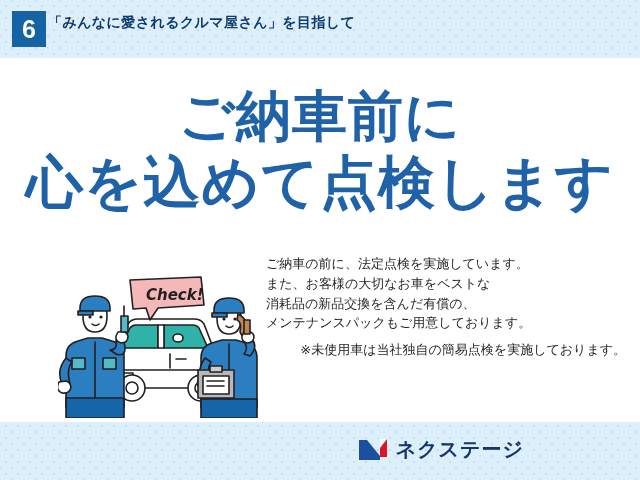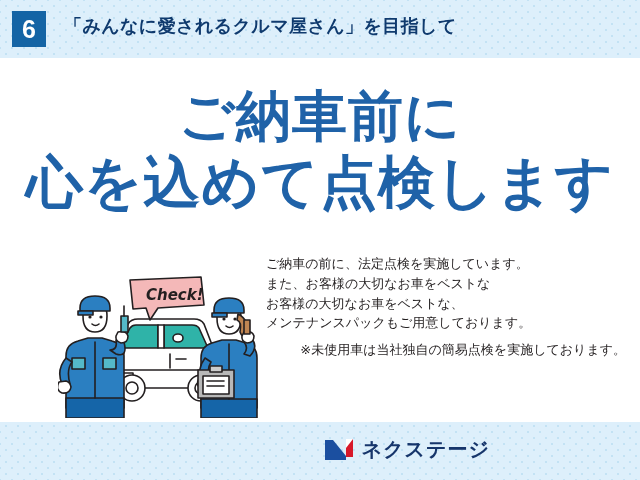--- a/index.html
+++ b/index.html
@@ -22,22 +22,22 @@
     position:absolute;left:0;top:0;width:640px;height:58px;
   }
   #step-badge{
     position:absolute;left:12px;top:11px;width:34px;height:36px;
     background:#1464a5;color:#ffffff;
     display:flex;align-items:center;justify-content:center;
     font-size:25px;font-weight:bold;letter-spacing:0;
     line-height:1;
   }
   #header-title{
-    position:absolute;left:64px;top:14px;
-    color:#0f3a6e;font-size:18px;font-weight:bold;
+    position:absolute;left:48px;top:14px;
+    color:#0f3a6e;font-size:14px;font-weight:bold;
     letter-spacing:0.4px;white-space:nowrap;
   }
   
   #panel{
     position:absolute;left:0;top:58px;width:640px;height:364px;
     background:#ffffff;
   }
   #headline{
     position:absolute;left:0;top:26px;width:640px;
     text-align:center;color:#1f62a8;
@@ -54,21 +54,21 @@
   }
   #body-copy .bc{display:block;font-size:13px;white-space:nowrap;font-weight:500;}
   #body-copy .bc.note{font-size:13px;margin-top:7px;text-align:right;}
   
   #illustration{
     position:absolute;left:58px;top:200px;width:205px;height:160px;
   }
   #illustration svg{display:block;}
   
   #footer{
-    position:absolute;left:0;top:422px;width:508px;height:58px;
+    position:absolute;left:0;top:422px;width:508px;height:58px;padding-left:34px;
   }
   #brand{
     position:absolute;right:18px;top:14px;
     display:flex;align-items:center;gap:7px;
   }
   #brand-mark{width:32px;height:25px;display:block;}
   #brand-name{
     color:#16356b;font-size:20px;font-weight:bold;letter-spacing:1px;
     white-space:nowrap;
   }
@@ -86,21 +86,21 @@
   <div id="panel">
 
     <div id="headline">
       <span class="hl-line l1">ご納車前に</span>
       <span class="hl-line l2">心を込めて点検します</span>
     </div>
 
     <div id="body-copy">
       <span class="bc">ご納車の前に、法定点検を実施しています。</span>
       <span class="bc">また、お客様の大切なお車をベストな</span>
-      <span class="bc">お客様の大切なお車をベストな、</span>
+      <span class="bc">消耗品の新品交換を含んだ有償の、</span>
       <span class="bc">メンテナンスパックもご用意しております。</span>
       <span class="bc note">※未使用車は当社独自の簡易点検を実施しております。</span>
     </div>
 
     <div id="illustration">
       <svg viewBox="0 0 205 160" width="205" height="160">
         <defs>
           <style>
             .ol{fill:none;stroke:#231f20;stroke-width:1.6;stroke-linecap:round;stroke-linejoin:round;}
             .olf{stroke:#231f20;stroke-width:1.6;stroke-linejoin:round;stroke-linecap:round;}

